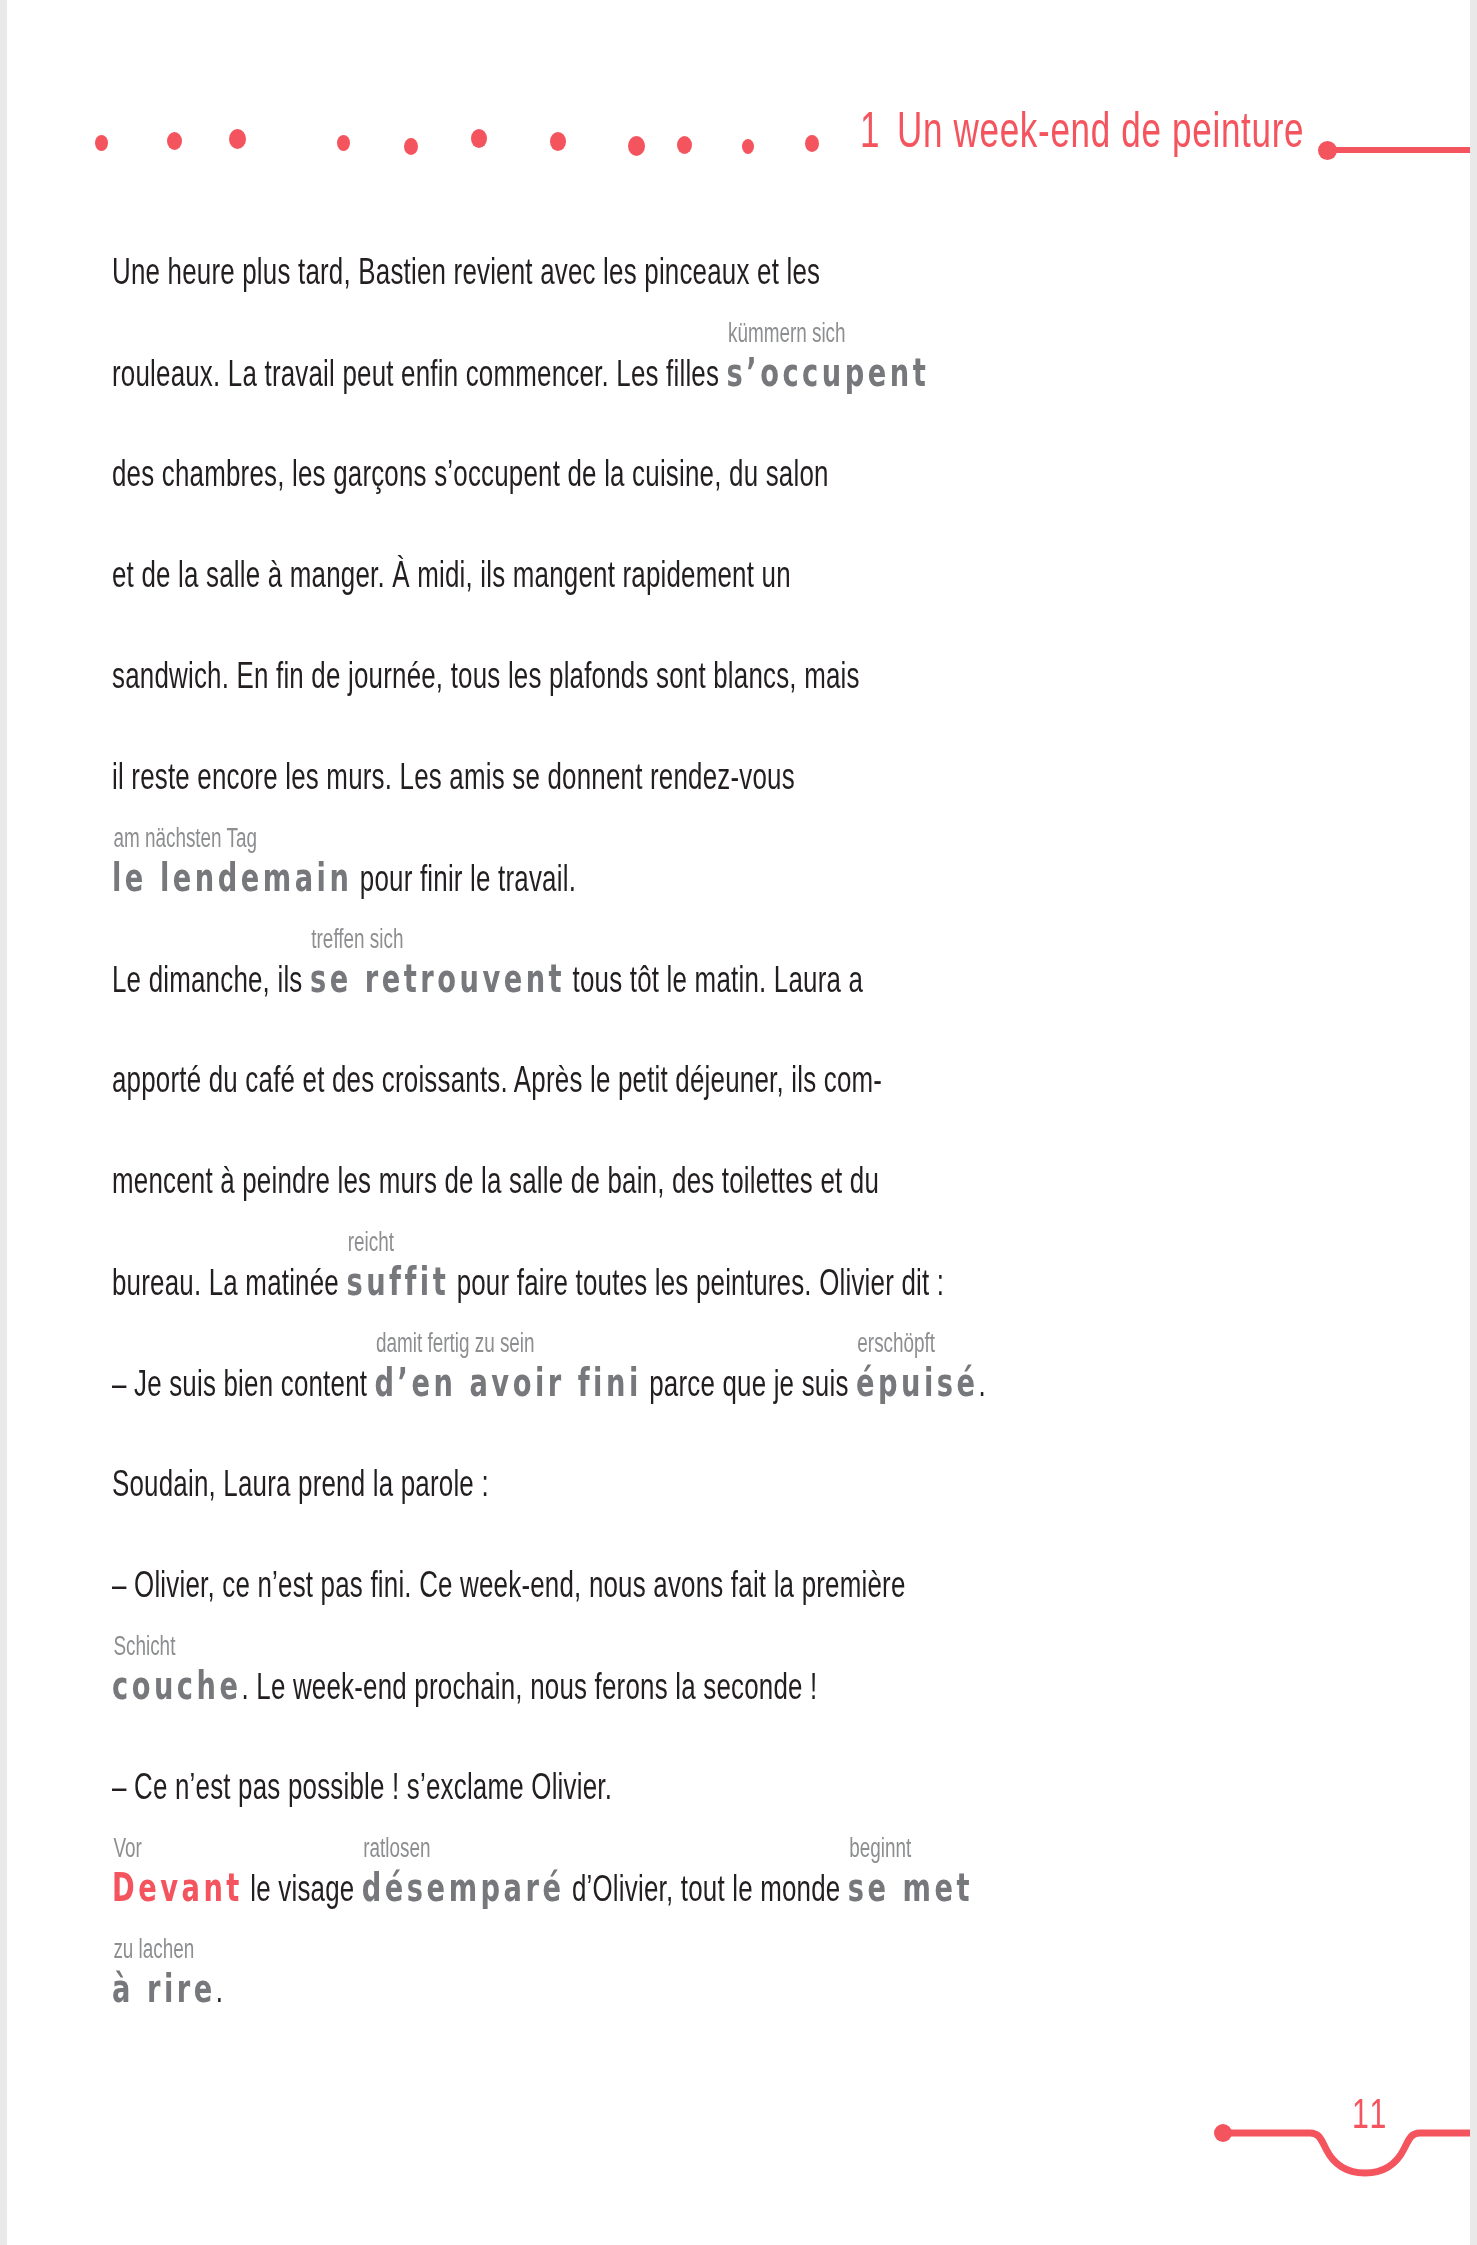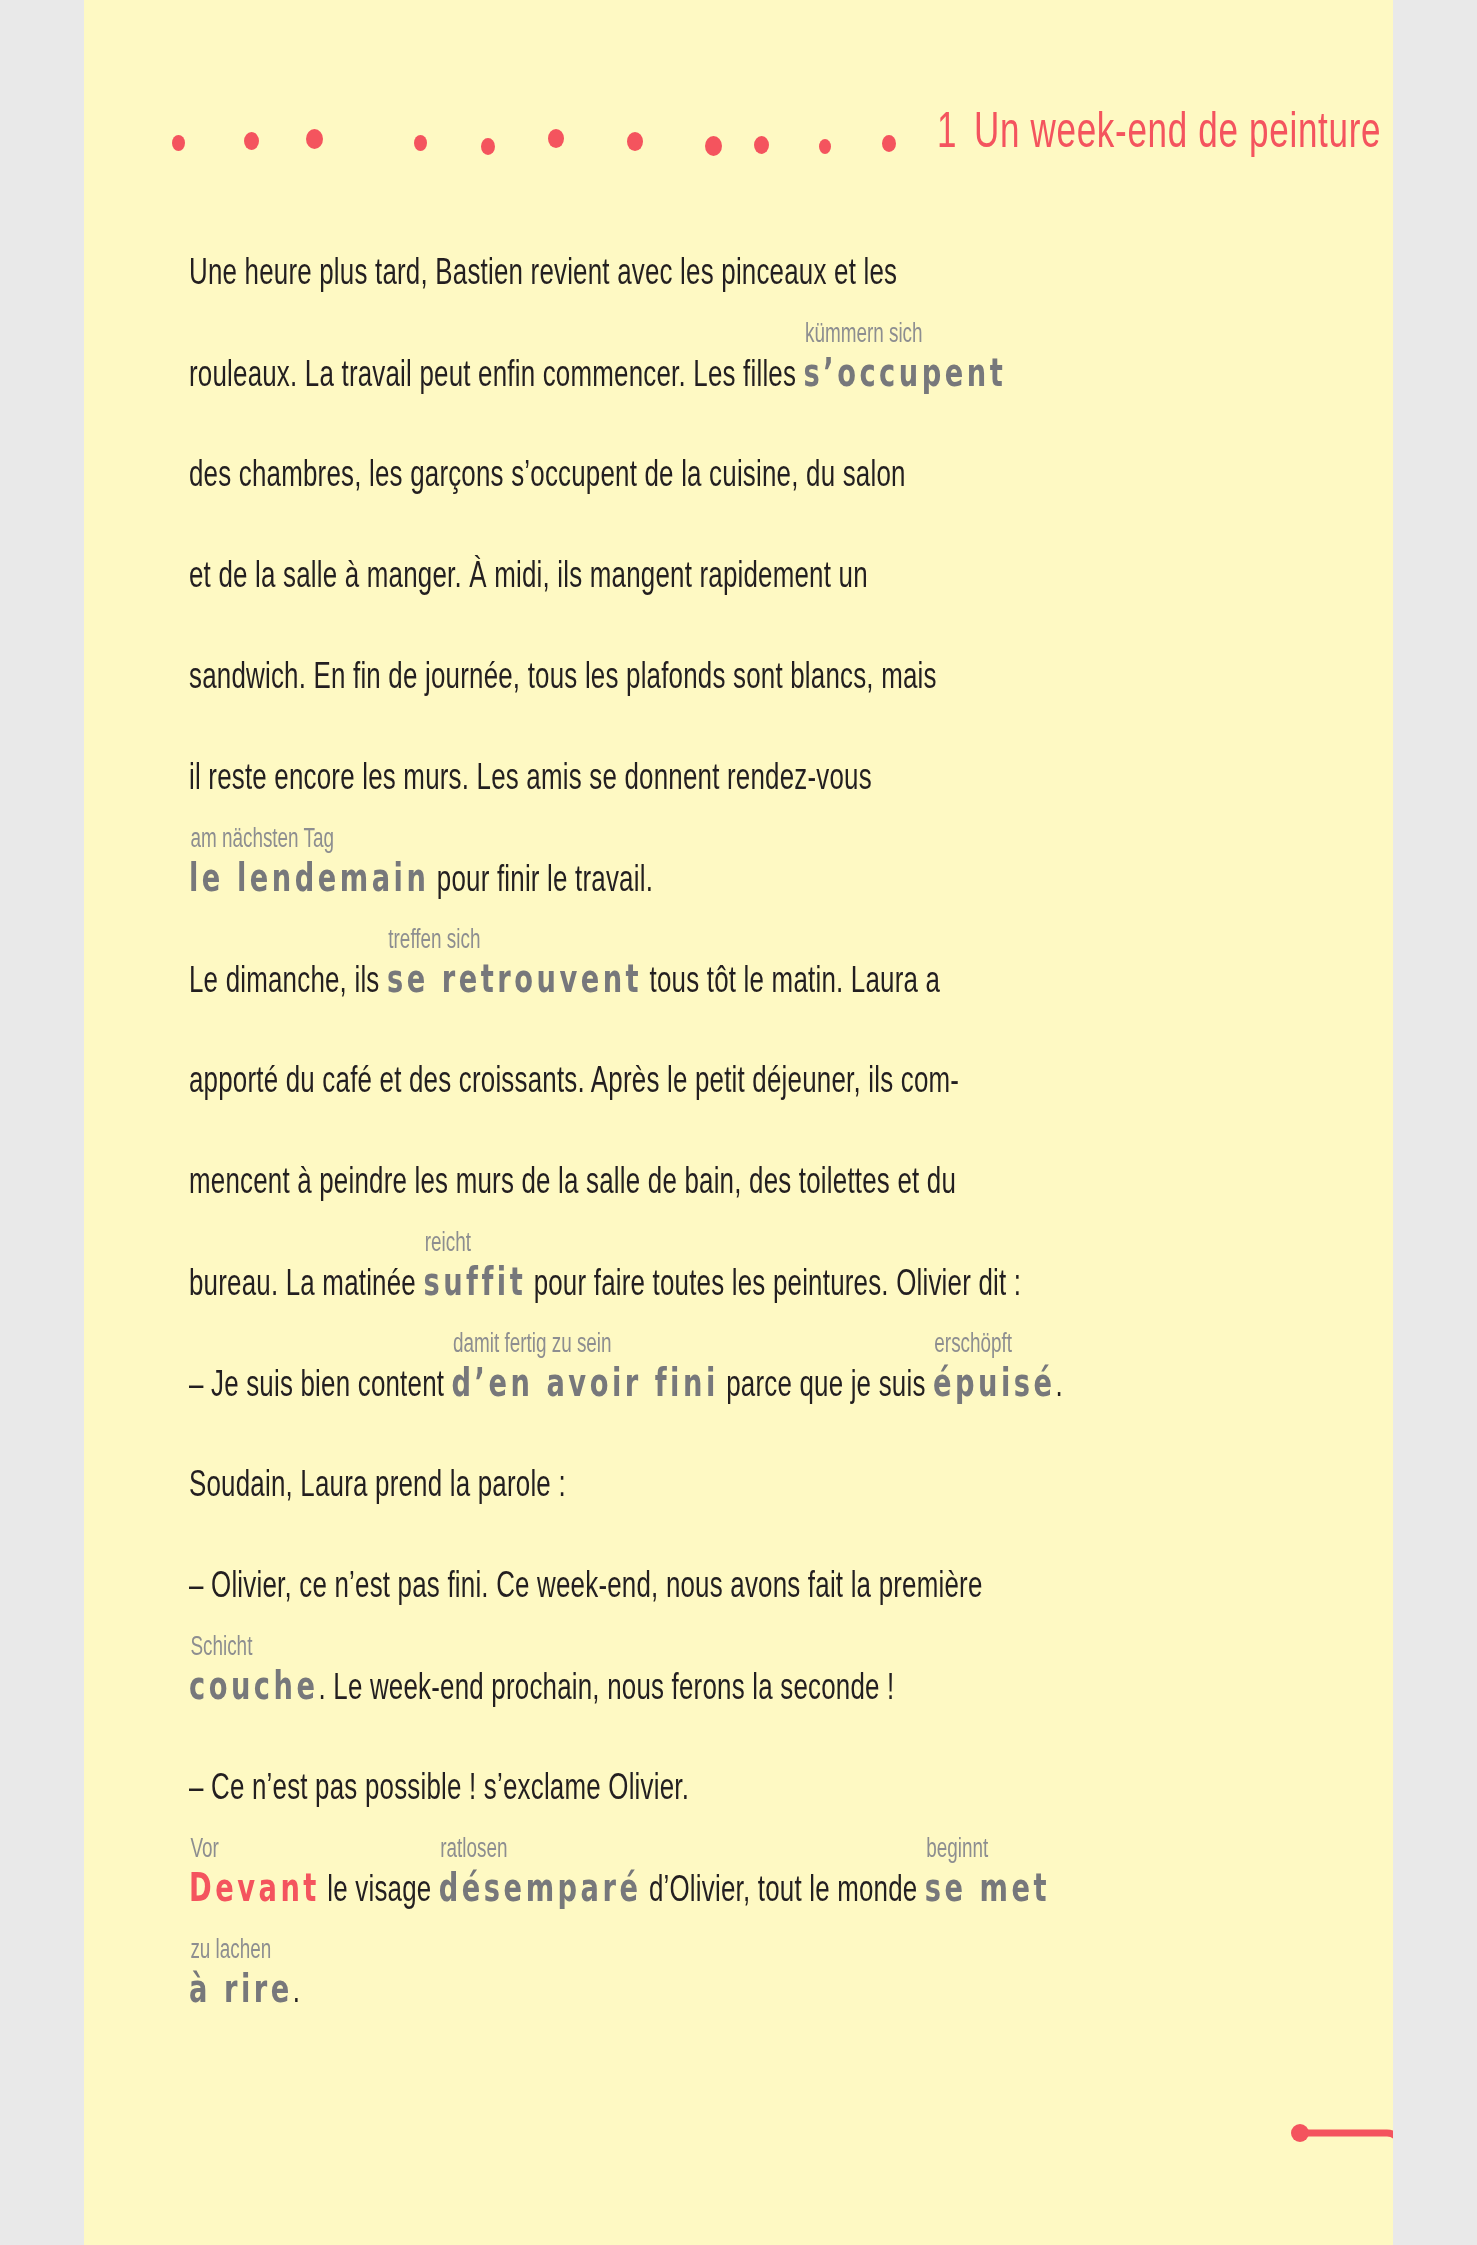--- a/index.html
+++ b/index.html
@@ -3,22 +3,22 @@
 <meta charset="utf-8">
 <style>
   :root{
     --accent:#f4545e;
     --body-text:#231f20;
     --vocab-gray:#77787b;
     --note-gray:#8d8e90;
   }
   html,body{margin:0;padding:0;background:#e9e9e9;}
   .page{
-    position:relative;width:1309px;height:2245px;margin:0 auto;
-    background:#fef9c3;overflow:hidden;
+    position:relative;width:1463px;height:2245px;margin:0 auto;
+    background:#ffffff;overflow:hidden;
     font-family:"Liberation Sans",sans-serif;color:var(--body-text);
   }
   
   .dots{position:absolute;left:0;top:0;width:100%;height:200px;}
   .dot{position:absolute;border-radius:50%;background:var(--accent);}
   .title-block{
     position:absolute;left:853px;top:103px;
     color:var(--accent);font-size:50px;line-height:54px;white-space:nowrap;
     transform:scaleX(.70);transform-origin:0 0;letter-spacing:1px;
   }

